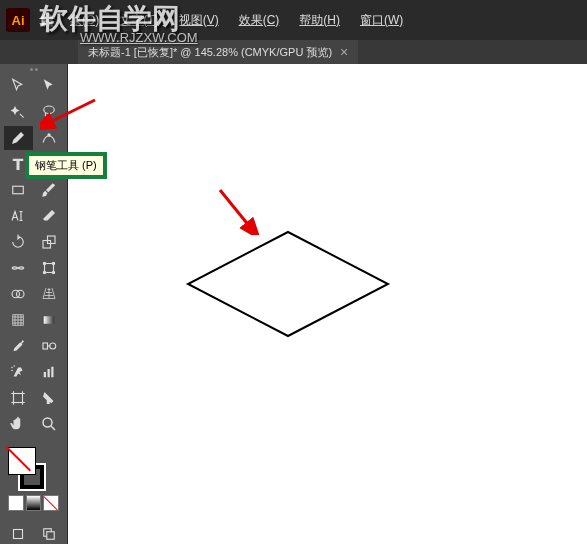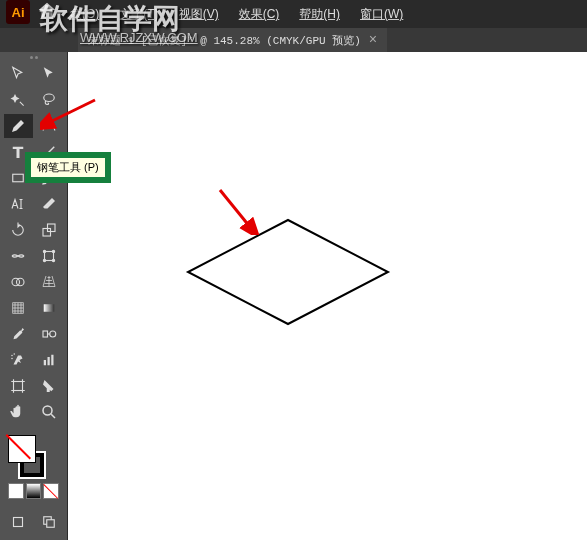--- a/index.html
+++ b/index.html
@@ -1,23 +1,23 @@
 <!DOCTYPE html>
 <html><head>
   <meta charset="utf-8">
   <style>
     * { margin: 0; padding: 0; box-sizing: border-box; }
     body { width: 587px; height: 544px; background: #fff; font-family: "Microsoft YaHei", Arial, sans-serif; font-size: 12px; color: #ccc; overflow: hidden; position: relative; }
-    .topbar { height: 28px; background: #2a2a2a; display: flex; padding: 0 6px; gap: 2px; }
+    .topbar { height: 40px; background: #2a2a2a; display: flex; align-items: center; padding: 0 6px; gap: 2px; }
     .ai-icon { width: 24px; height: 24px; background: #330000; color: #ff9a00; font-weight: bold; font-size: 13px; display: flex; align-items: center; justify-content: center; border-radius: 3px; }
     .home-icon { width: 22px; height: 22px; display: flex; align-items: center; justify-content: center; margin: 0 4px; }
     .menu { display: flex; gap: 8px; text-decoration: underline; }
     .menu-item { padding: 6px 6px; color: #ddd; font-size: 12px; cursor: default; white-space: nowrap; }
     .tabbar { height: 24px; background: #383838; display: flex; align-items: center; padding-left: 78px; }
-    .tab { height: 24px; background: #434343; display: flex; align-items: center; padding: 2px 10px; gap: 8px; color: #ddd; font-size: 11px; font-family: Liberation Mono, monospace; }
+    .tab { height: 24px; background: #434343; display: flex; align-items: center; padding: 2px 10px; gap: 8px; color: #ddd; font-size: 11px; }
     .tab-close { color: #aaa; cursor: pointer; font-size: 14px; }
     .workspace { display: flex; height: calc(544px - 56px); }
     .toolbar { width: 68px; background: #535353; padding: 4px 2px; display: flex; flex-direction: column; gap: 0; border-right: 1px solid #2a2a2a; }
     .tool-grip { height: 8px; display: flex; justify-content: center; align-items: center; gap: 2px; margin-bottom: 2px; }
     .tool-grip span { width: 3px; height: 3px; background: #888; border-radius: 50%; }
     .tool-row { display: flex; gap: 2px; padding: 1px 2px; }
     .tool { width: 30px; height: 24px; display: flex; align-items: center; justify-content: center; color: #ddd; cursor: pointer; position: relative; }
     .tool.highlight { background: #2a2a2a; }
     .tool svg { width: 18px; height: 18px; }
     .sep { height: 1px; background: #3a3a3a; margin: 3px 4px; }
@@ -26,21 +26,21 @@
     .swatch-fill { position: absolute; top: 0; left: 0; width: 28px; height: 28px; background: #fff; border: 1px solid #000; }
     .swatch-fill::after { content: ''; position: absolute; top: -2px; left: -2px; width: 34px; height: 2px; background: #ff0000; transform: rotate(45deg); transform-origin: 0 0; }
     .swatch-stroke { position: absolute; bottom: 0; right: 6px; width: 28px; height: 28px; background: #535353; border: 2px solid #fff; box-shadow: inset 0 0 0 4px #000; }
     .mini-swatches { display: flex; gap: 2px; }
     .mini-swatch { width: 16px; height: 16px; border: 1px solid #777; }
     .mini-swatch.white { background: #fff; }
     .mini-swatch.none { background: #fff; position: relative; }
     .mini-swatch.none::after { content: ''; position: absolute; top: 0; left: 0; width: 20px; height: 1px; background: #ff0000; transform: rotate(45deg); transform-origin: 0 0; }
     .canvas-area { flex: 1; background: #fff; position: relative; }
     .diamond { position: absolute; }
-    .tooltip { position: absolute; background: #ffffe1; border: 6px solid #15803d; padding: 2px 6px; color: #000; font-size: 11px; white-space: nowrap; }
+    .tooltip { position: absolute; background: #ffffe1; border: 4px solid #15803d; padding: 2px 6px; color: #000; font-size: 11px; white-space: nowrap; }
     .red-arrow { position: absolute; }
     .watermark { position: absolute; top: 0; left: 40px; color: rgba(255,255,255,0.8); font-size: 28px; font-weight: bold; text-shadow: 2px 2px 3px rgba(0,0,0,0.8); pointer-events: none; z-index: 100; }
     .watermark-sub { position: absolute; top: 30px; left: 80px; color: rgba(255,255,255,0.7); font-size: 13px; text-shadow: 1px 1px 2px rgba(0,0,0,0.8); pointer-events: none; z-index: 100; text-decoration: underline; }
   </style>
 </head>
 <body>
 
 <div class="topbar">
   <div class="ai-icon">Ai</div>
   <div class="home-icon">

